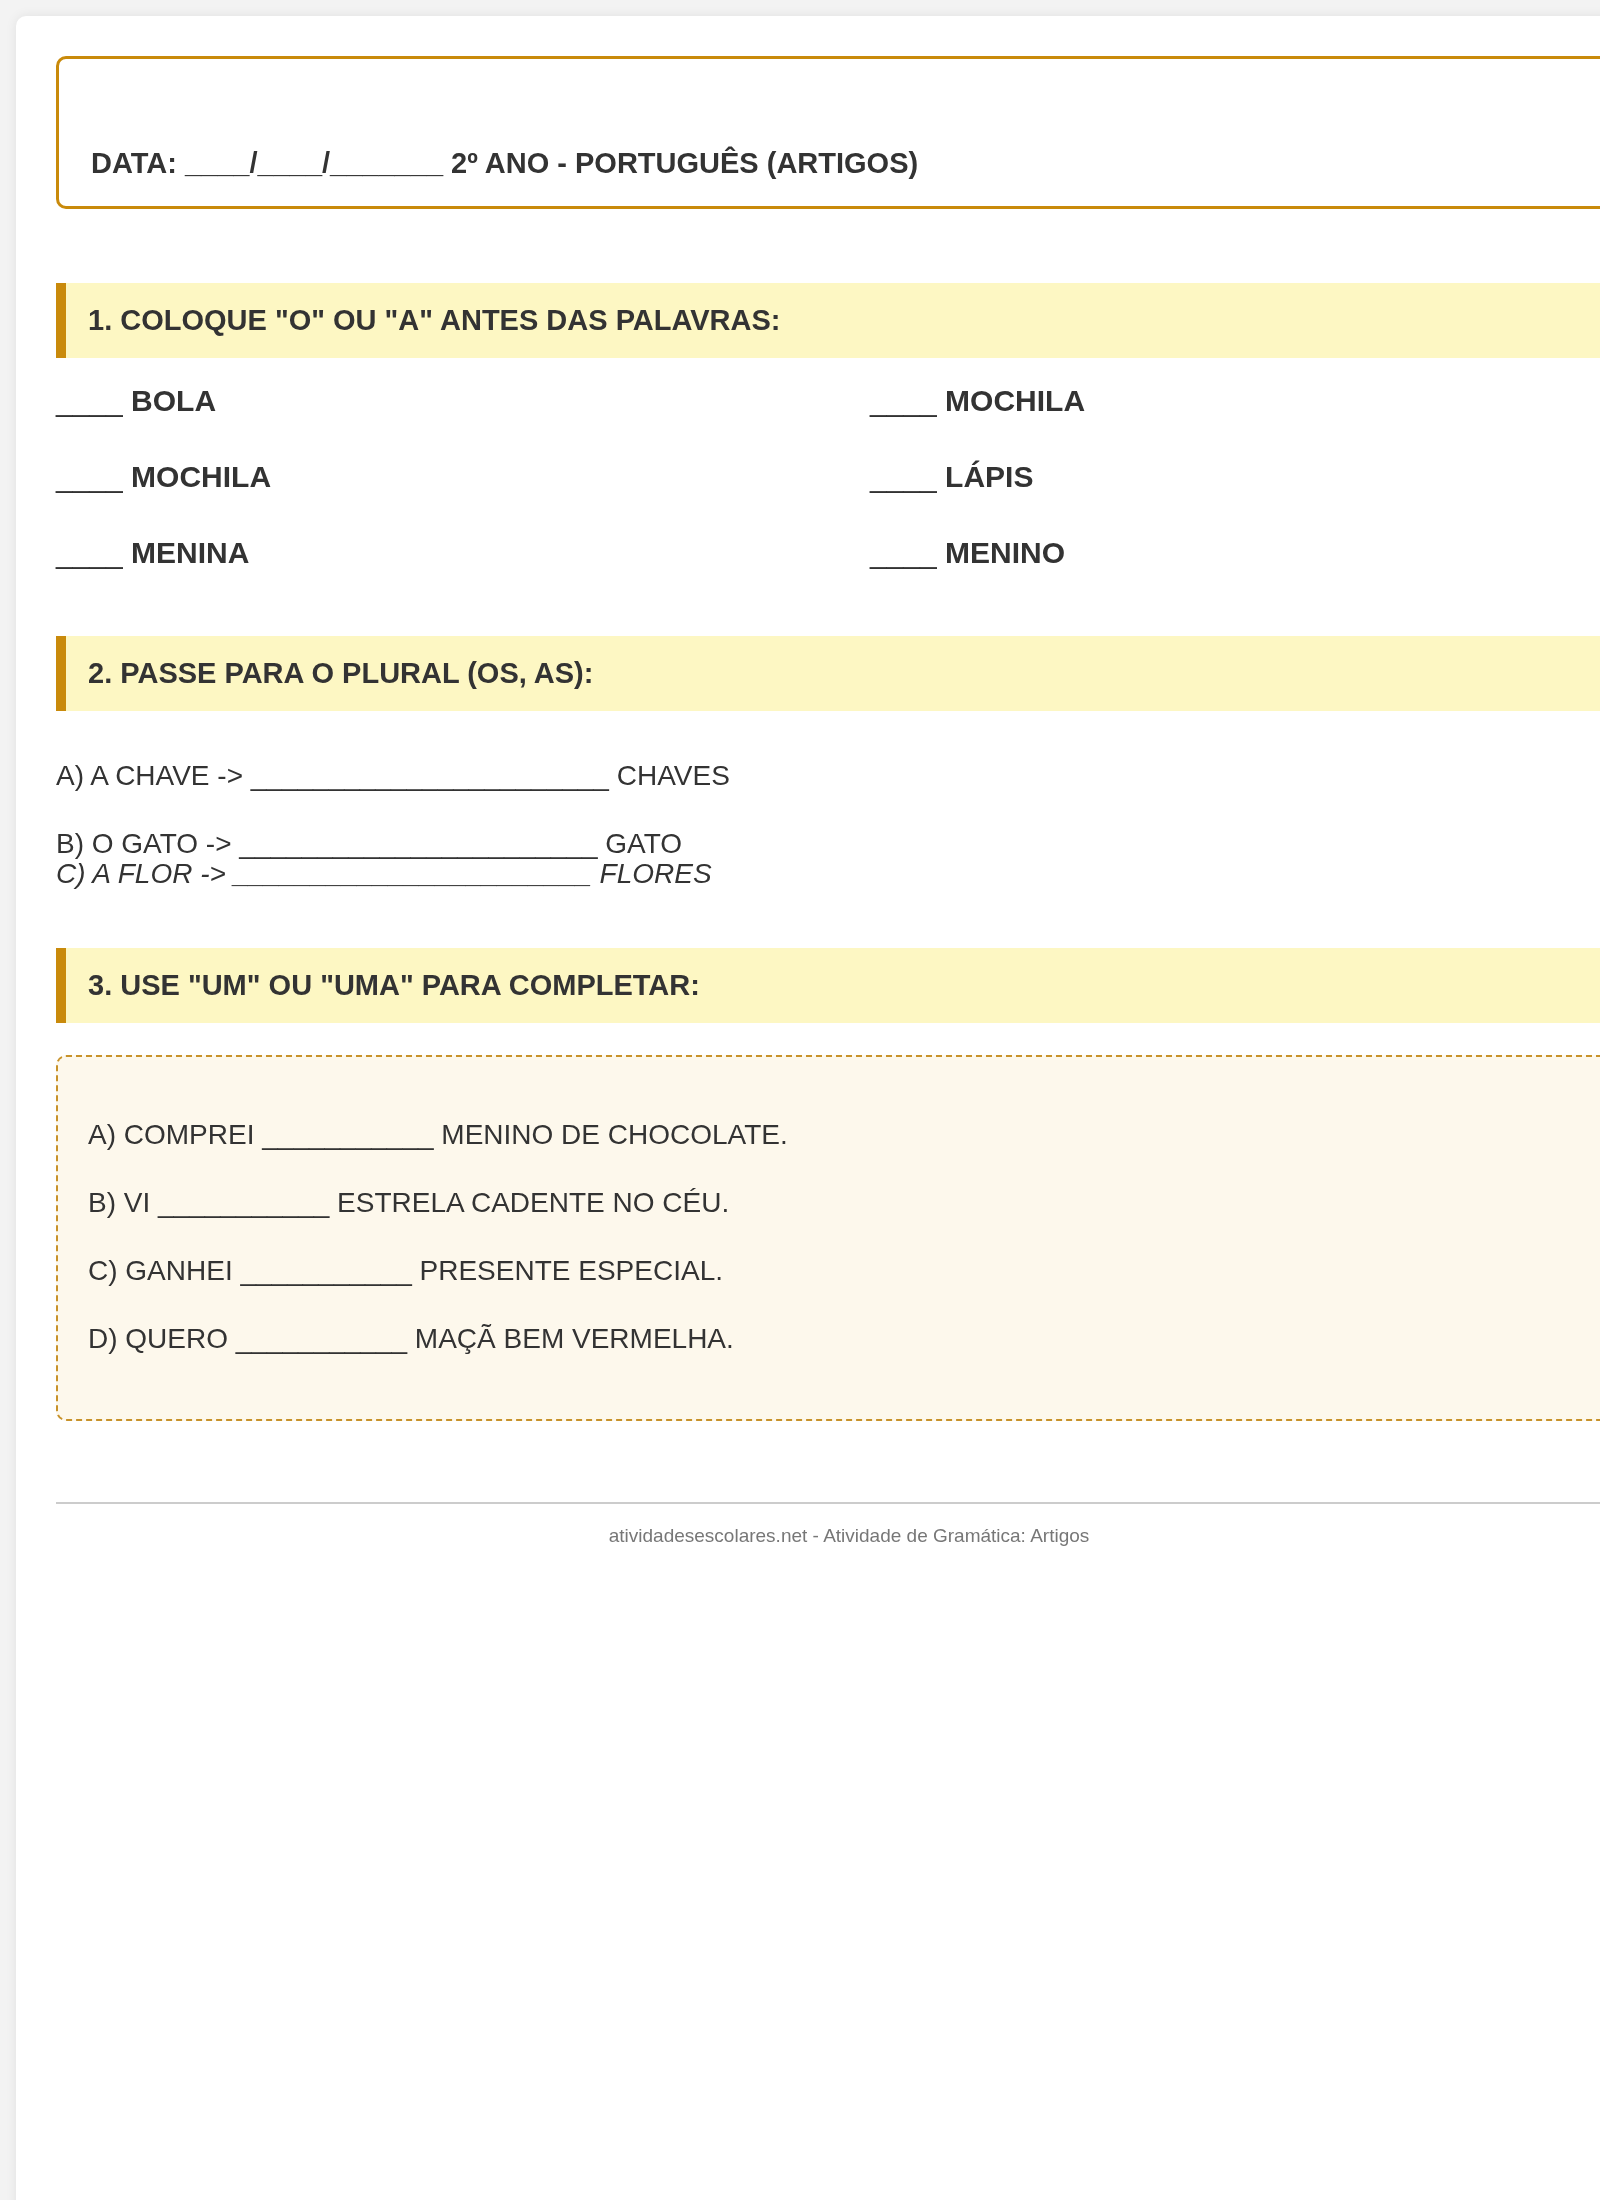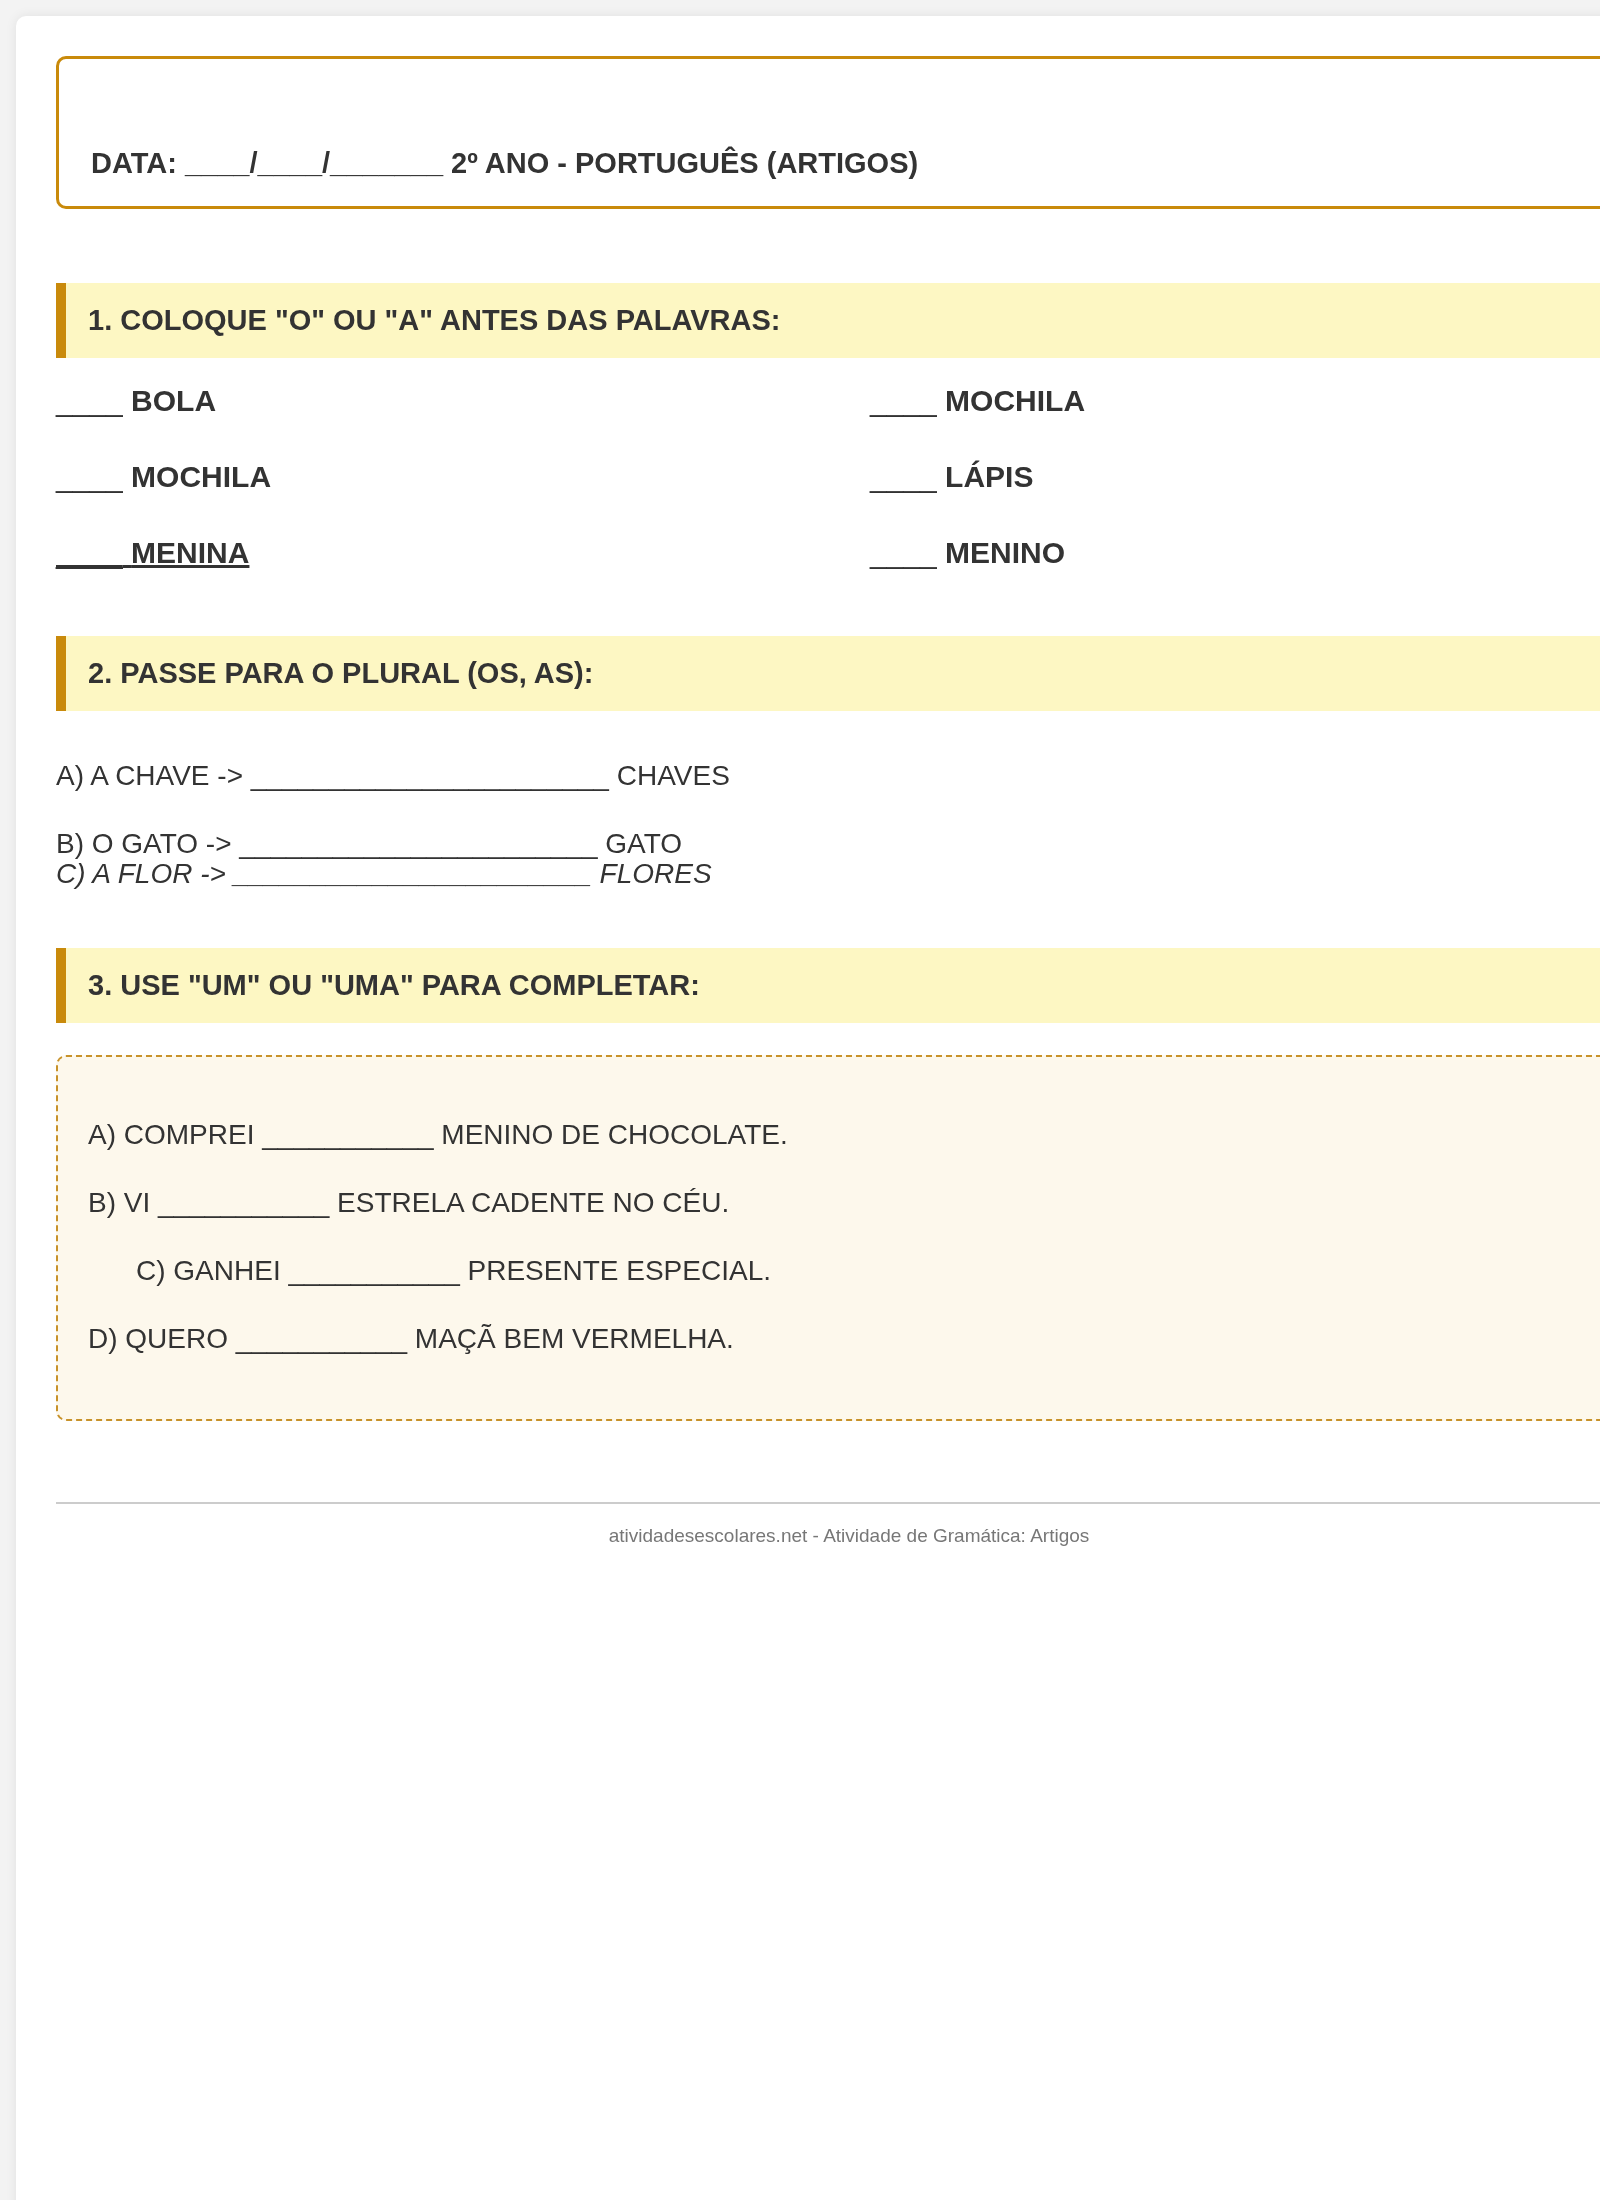--- a/index.html
+++ b/index.html
@@ -138,35 +138,35 @@
     <div class="header-box">
       <div class="header-line l2"><span>DATA:</span> <span>____/____/_______</span> <span>2º ANO - PORTUGUÊS (ARTIGOS)</span></div>
     </div>
 
     <div class="section-head s1">1. COLOQUE "O" OU "A" ANTES DAS PALAVRAS:</div>
 
     <div class="art-item" style="left:0; top:330px;"><span class="blank">____</span> <span>BOLA</span></div>
     <div class="art-item" style="left:814px; top:330px;"><span class="blank">____</span> <span>MOCHILA</span></div>
     <div class="art-item" style="left:0; top:406px;"><span class="blank">____</span> <span>MOCHILA</span></div>
     <div class="art-item" style="left:814px; top:406px;"><span class="blank">____</span> <span>LÁPIS</span></div>
-    <div class="art-item" style="left:0; top:482px;text-decoration:underline;"><span class="blank">____</span> <span>MENINA</span></div>
+    <div class="art-item" style="left:0; top:482px;"><span class="blank">____</span> <span>MENINA</span></div>
     <div class="art-item" style="left:814px; top:482px;"><span class="blank">____</span> <span>MENINO</span></div>
 
     <div class="section-head s2">2. PASSE PARA O PLURAL (OS, AS):</div>
 
     <div class="plural-item" style="top:690px;"><span>A) A CHAVE -&gt;</span> <span>_______________________</span> <span>CHAVES</span></div>
     <div class="plural-item" style="top:758px;"><span>B) O GATO -&gt;</span> <span>_______________________</span> <span>GATO</span></div>
     <div class="plural-item" style="top:788px;font-style:italic;"><span>C) A FLOR -&gt;</span> <span>_______________________</span> <span>FLORES</span></div>
 
     <div class="section-head s3">3. USE "UM" OU "UMA" PARA COMPLETAR:</div>
 
     <div class="fill-box">
       <div class="fill-item" style="top:64px;"><span>A) COMPREI</span> <span>___________</span> <span>MENINO DE CHOCOLATE.</span></div>
       <div class="fill-item" style="top:132px;"><span>B) VI</span> <span>___________</span> <span>ESTRELA CADENTE NO CÉU.</span></div>
-      <div class="fill-item" style="top:200px;margin-left:48px;"><span>C) GANHEI</span> <span>___________</span> <span>PRESENTE ESPECIAL.</span></div>
+      <div class="fill-item" style="top:200px;"><span>C) GANHEI</span> <span>___________</span> <span>PRESENTE ESPECIAL.</span></div>
       <div class="fill-item" style="top:268px;"><span>D) QUERO</span> <span>___________</span> <span>MAÇÃ BEM VERMELHA.</span></div>
     </div>
 
     <div class="footer-rule"></div>
     <div class="footer-text">atividadesescolares.net - Atividade de Gramática: Artigos</div>
 
   </div>
 </div>
 
 </body></html>

